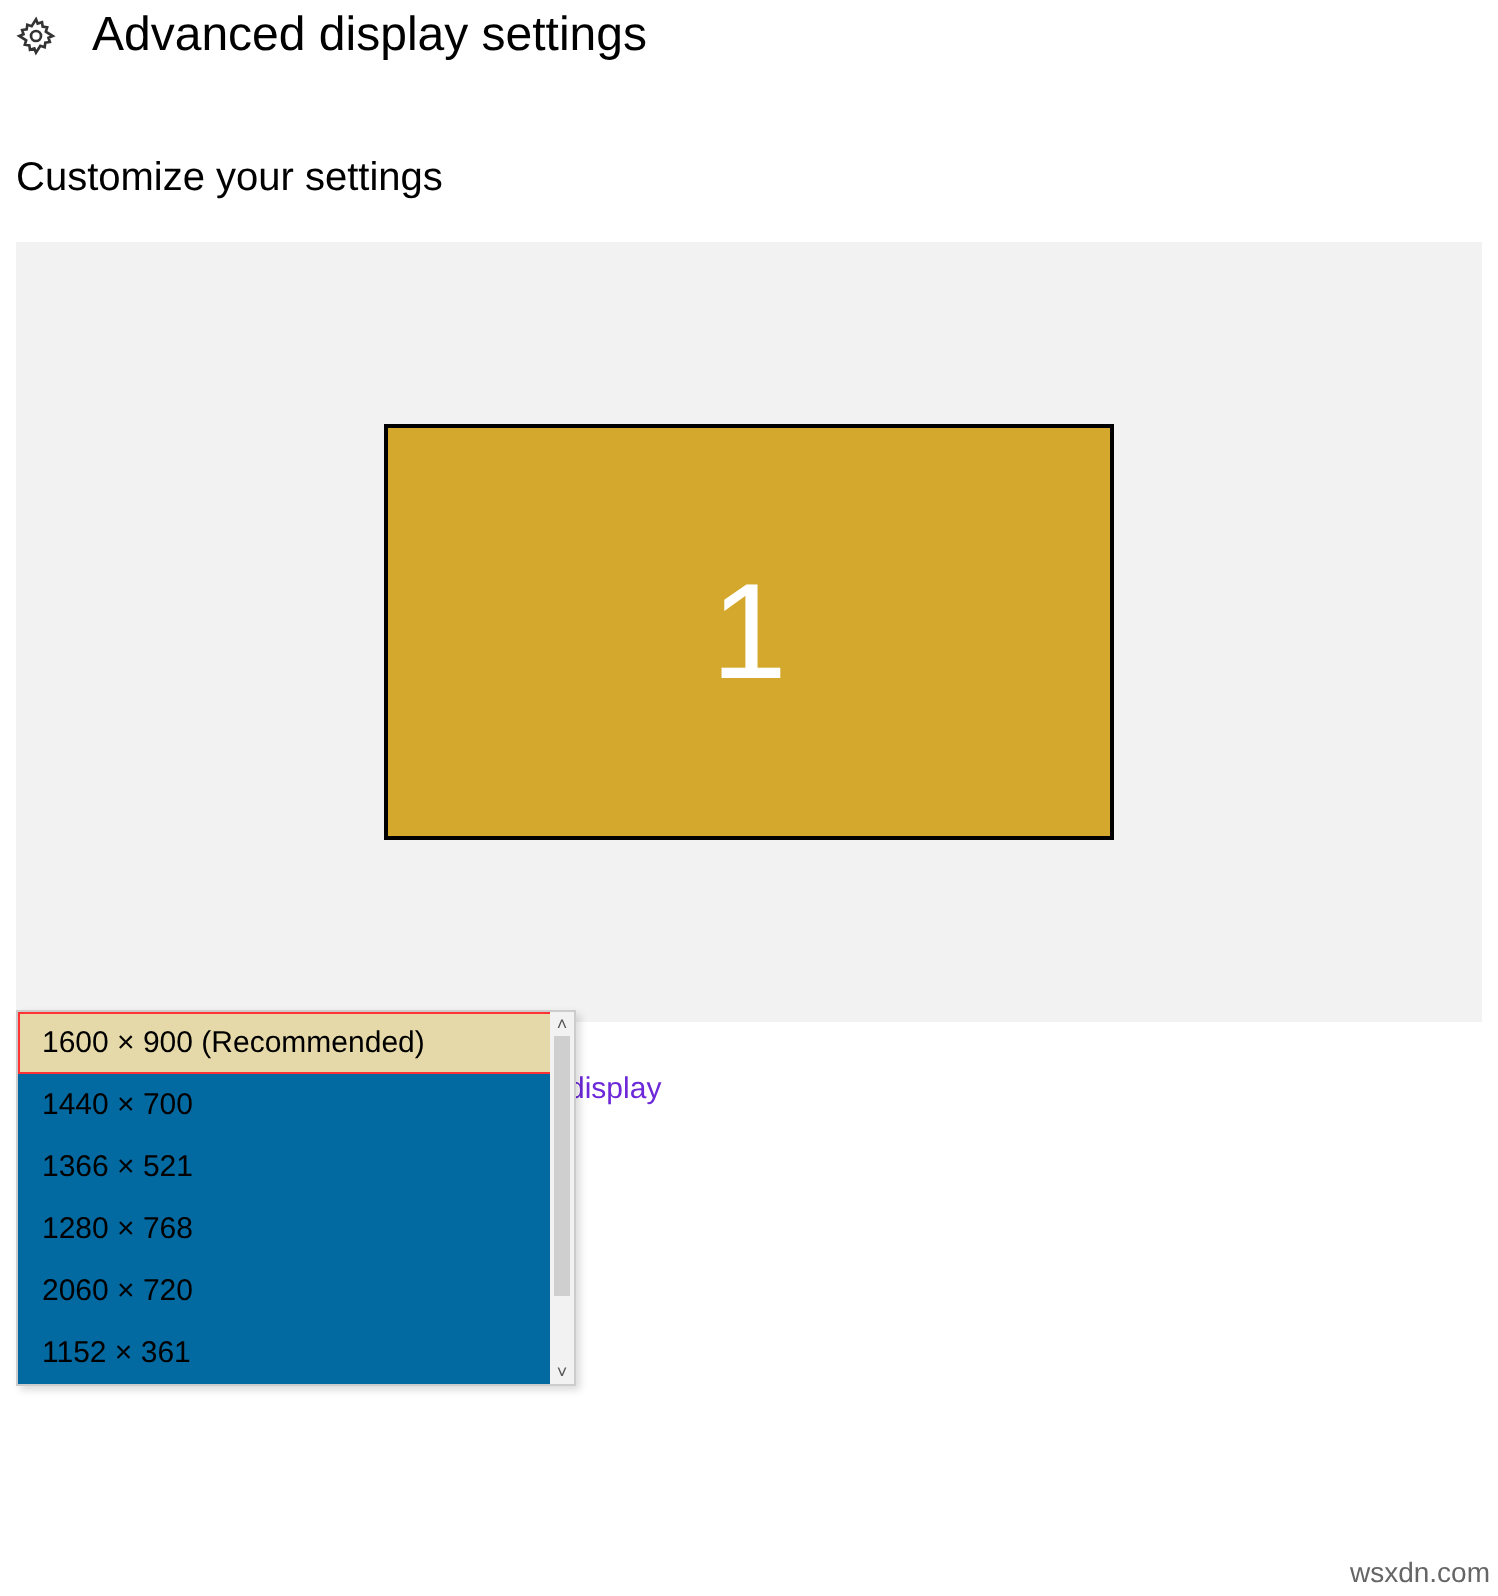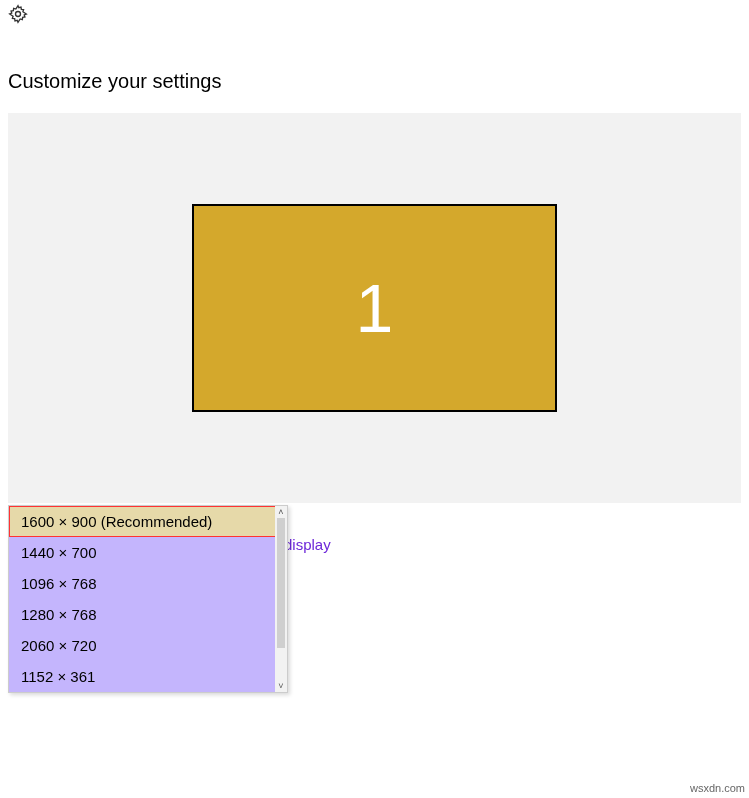--- a/index.html
+++ b/index.html
@@ -74,21 +74,21 @@
       top: 505px;
       width: 258px;
       height: 24px;
       background: #e9dbb0;
     }
     .dropdown {
       position: absolute;
       left: 8px;
       top: 505px;
       width: 280px;
-      background: #c4b5fd;
+      background: #0369a1;
       border: 1px solid #ccc;
       box-shadow: 2px 2px 4px rgba(0,0,0,0.15);
     }
     .dropdown-inner {
       position: relative;
     }
     .option {
       padding: 7px 12px;
       font-size: 15px;
       color: #000;
@@ -129,52 +129,53 @@
       left: 2px;
       right: 2px;
       top: 0;
       height: 80%;
       background: #cfcfcf;
     }
     .watermark {
       position: absolute;
       right: 4px;
       bottom: 4px;
-      font-size: 11px;
+      font-size: 14px;
       color: #666;
       font-family: Arial, sans-serif;
     }
   </style>
 </head>
 <body>
 
 <div class="header">
   <svg class="gear" viewBox="0 0 24 24" fill="none" stroke="currentColor" stroke-width="1.6">
     <circle cx="12" cy="12" r="3"></circle>
     <path d="M12 2l1 2.5 2.6-.8.4 2.7 2.7.4-.8 2.6L22 12l-2.5 1 .8 2.6-2.7.4-.4 2.7-2.6-.8L12 22l-1-2.5-2.6.8-.4-2.7-2.7-.4.8-2.6L2 12l2.5-1-.8-2.6 2.7-.4.4-2.7 2.6.8z"></path>
   </svg>
+  <h1 class="title">Advanced display settings</h1>
 </div>
 
 <h2 class="subtitle">Customize your settings</h2>
 
 <div class="display-area">
   <div class="monitor">
     <span class="monitor-number">1</span>
   </div>
 </div>
 
 <div class="dropdown-bg"></div>
 
 <span class="link-text">display</span>
 
 <div class="dropdown">
   <div class="dropdown-inner">
     <div class="option selected">1600 × 900 (Recommended)</div>
     <div class="option">1440 × 700</div>
-    <div class="option">1096 × 768</div>
+    <div class="option">1366 × 521</div>
     <div class="option">1280 × 768</div>
     <div class="option">2060 × 720</div>
     <div class="option">1152 × 361</div>
     <div class="scrollbar">
       <span class="scroll-arrow">˄</span>
       <div class="scroll-track">
         <div class="scroll-thumb"></div>
       </div>
       <span class="scroll-arrow">˅</span>
     </div>

